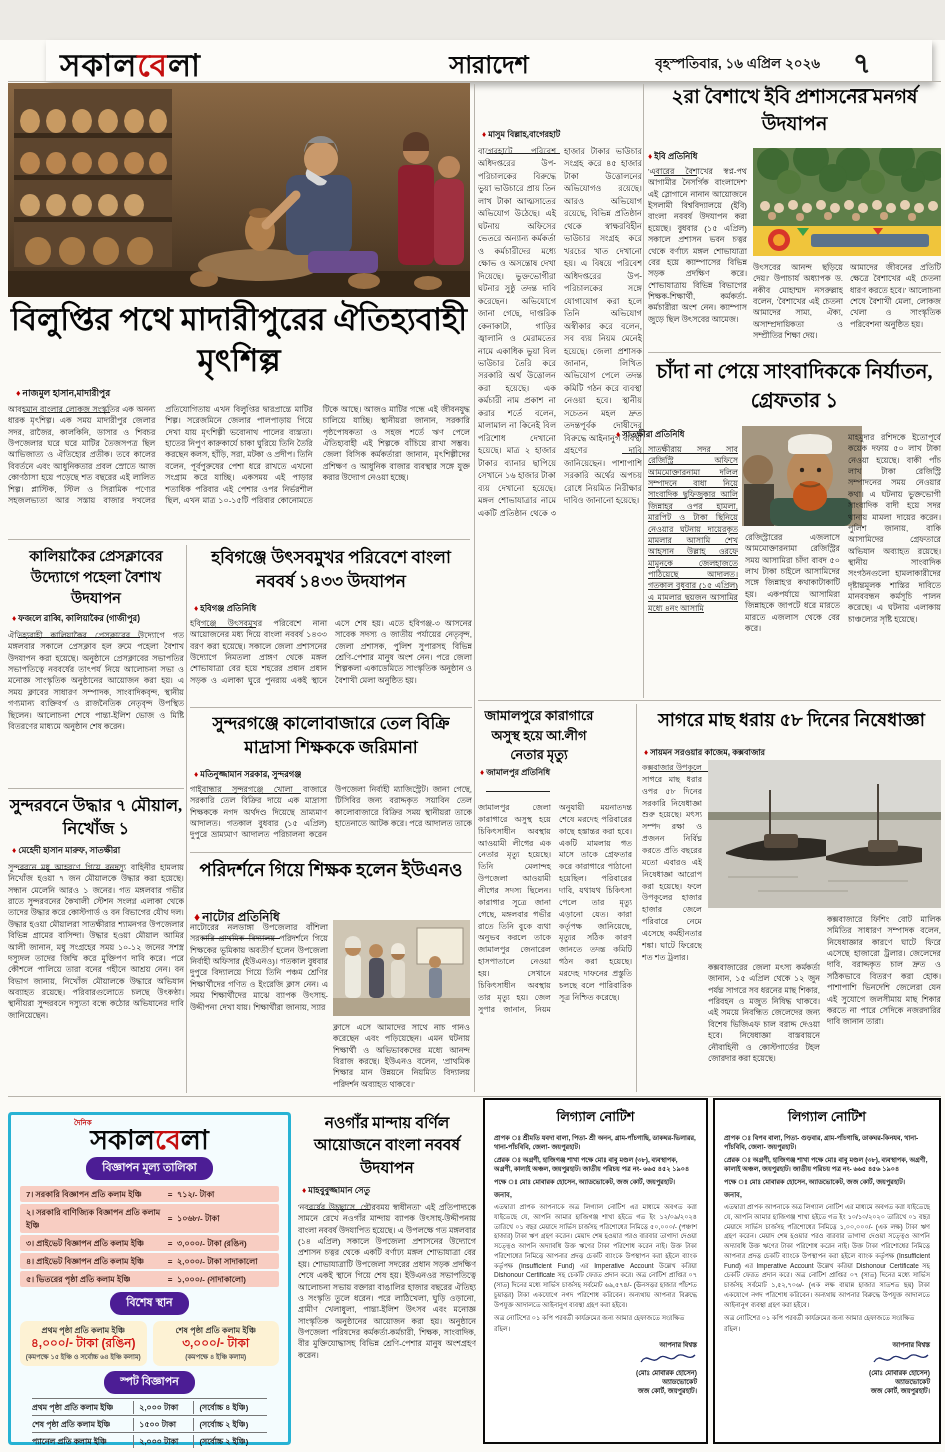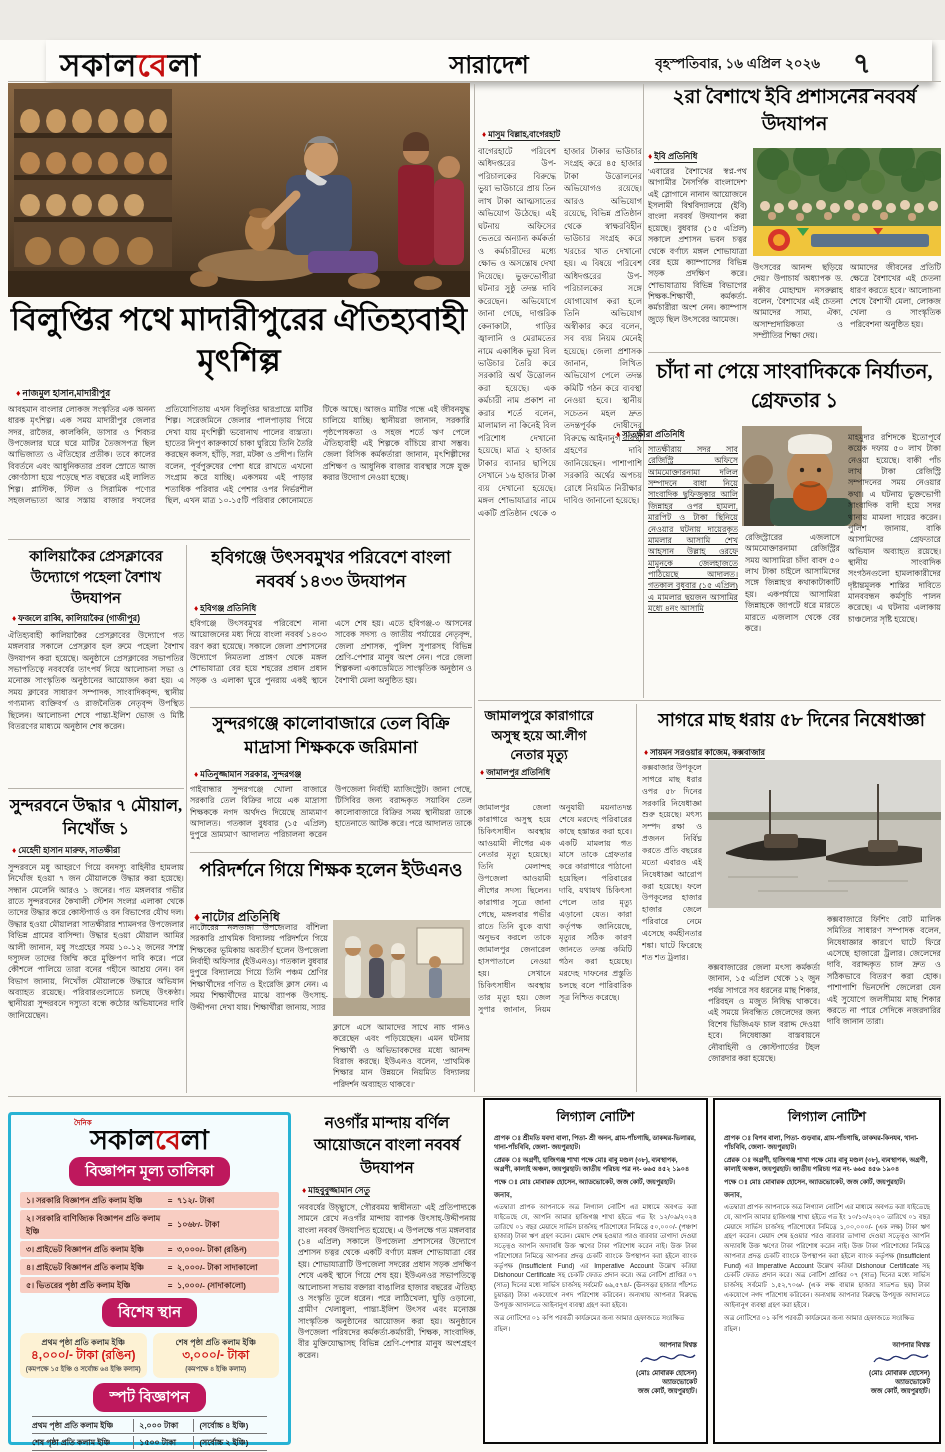--- a/index.html
+++ b/index.html
@@ -11,34 +11,34 @@
   .logo{position:absolute;left:14px;top:1px;font-family:"Liberation Serif","DejaVu Serif",serif;
         font-weight:bold;font-size:31px;color:#0a0a0a;letter-spacing:1px;}
   .logo .mid{color:#c40e0e;}
   .section{position:absolute;left:50%;transform:translateX(-50%);top:6px;font-weight:bold;font-size:24px;color:#0a0a0a;}
   .dateline{position:absolute;right:112px;top:13px;font-size:13.5px;font-weight:bold;color:#111;}
   .pageno{position:absolute;right:58px;top:2px;font-size:28px;font-weight:bold;border-bottom:2px solid #111;padding:0 3px;}
   .hl{position:absolute;font-family:"Liberation Serif","DejaVu Serif",serif;font-weight:bold;
       text-align:center;color:#050505;}
   .by{position:absolute;font-size:9px;font-weight:bold;color:#111;white-space:nowrap;}
   .by .dia{color:#c00000;margin-right:2px;}
-  .by .nm{border-bottom:1px solid #222;padding-bottom:1px;}
+  .by .nm{border-bottom:1px solid #222;padding-bottom:14px;}
   .bd{position:absolute;font-size:8px;line-height:1.42;text-align:justify;color:#1b1b1b;overflow:hidden;}
   .c2{column-count:2;column-gap:8px;}
   .c3{column-count:3;column-gap:10px;}
   .vr{position:absolute;width:1px;background:#b7b3ab;}
   .hrl{position:absolute;height:1px;background:#b7b3ab;}
   .photo{position:absolute;display:block;}
   
   .ad{position:absolute;left:8px;top:1112px;width:283px;height:333px;background:#f4fcfe;
       border:3px solid #27b2d4;border-radius:4px;box-sizing:border-box;padding:4px 7px;text-align:center;}
   .ad .tag{font-size:7px;color:#c40e0e;font-weight:bold;display:block;text-align:left;margin-left:56px;line-height:1;}
   .ad .adlogo{font-family:"Liberation Serif","DejaVu Serif",serif;font-weight:bold;font-size:27px;line-height:1.05;color:#090909;}
   .ad .adlogo .mid{color:#c40e0e;}
-  .pill{display:inline-block;background:#be185d;color:#fff;font-weight:bold;font-size:15px;
+  .pill{display:inline-block;background:#4c1d95;color:#fff;font-weight:bold;font-size:11px;
         border-radius:11px;padding:2px 16px;margin:3px 0 4px;}
   .raterow{display:flex;align-items:center;background:#f8cdc2;border-radius:2px;margin:2px 2px;
            padding:1.5px 6px;font-size:8px;font-weight:bold;color:#43241d;text-align:left;}
   .raterow .lb{flex:1;}
   .raterow .eq{width:14px;text-align:center;}
   .raterow .vl{width:96px;}
   .specwrap{display:flex;gap:6px;margin:2px 2px;}
   .spec{flex:1;background:#fdf2d4;border-radius:7px;padding:3px 4px;}
   .spec .lb{font-size:8px;font-weight:bold;color:#333;}
   .spec .pr{font-size:12px;font-weight:bold;color:#d01616;line-height:1.15;}
@@ -190,21 +190,21 @@
         <rect x="96" y="48" width="13" height="30" rx="4" fill="#7d8696"></rect>
         <circle cx="102" cy="42" r="6" fill="#b98a5c"></circle>
       </g>
   </svg>
   <div class="bd" style="left:190px;top:922px;width:138px;height:180px;">নাটোরের নলডাঙ্গা উপজেলার বাঁশিলা সরকারি প্রাথমিক বিদ্যালয় পরিদর্শনে গিয়ে শিক্ষকের ভূমিকায় অবতীর্ণ হলেন উপজেলা নির্বাহী অফিসার (ইউএনও)। গতকাল বুধবার দুপুরে বিদ্যালয়ে গিয়ে তিনি পঞ্চম শ্রেণির শিক্ষার্থীদের গণিত ও ইংরেজি ক্লাস নেন। এ সময় শিক্ষার্থীদের মাঝে ব্যাপক উৎসাহ-উদ্দীপনা দেখা যায়। শিক্ষার্থীরা জানায়, স্যার</div>
   <div class="bd" style="left:333px;top:1022px;width:137px;height:80px;">ক্লাসে এসে আমাদের সাথে নাচ গানও করেছেন এবং পড়িয়েছেন। এমন ঘটনায় শিক্ষার্থী ও অভিভাবকদের মধ্যে আনন্দ বিরাজ করছে। ইউএনও বলেন, 'প্রাথমিক শিক্ষার মান উন্নয়নে নিয়মিত বিদ্যালয় পরিদর্শন অব্যাহত থাকবে।'</div>
 
   <div class="by" style="left:482px;top:128px;font-size:8.2px;"><span class="dia">♦</span><span class="nm">মাসুম বিল্লাহ,বাগেরহাট</span></div>
   <div class="bd c2" style="left:478px;top:146px;width:164px;height:548px;font-size:8.2px;line-height:1.52;">বাগেরহাটে পরিবেশ অধিদপ্তরের উপ-পরিচালকের বিরুদ্ধে ভুয়া ভাউচারে প্রায় তিন লাখ টাকা আত্মসাতের অভিযোগ উঠেছে। এই ঘটনায় অফিসের ভেতরে অন্যান্য কর্মকর্তা ও কর্মচারীদের মধ্যে ক্ষোভ ও অসন্তোষ দেখা দিয়েছে। ভুক্তভোগীরা ঘটনার সুষ্ঠু তদন্ত দাবি করেছেন। অভিযোগে জানা গেছে, দাপ্তরিক কেনাকাটা, গাড়ির জ্বালানি ও মেরামতের নামে একাধিক ভুয়া বিল ভাউচার তৈরি করে সরকারি অর্থ উত্তোলন করা হয়েছে। এক কর্মচারী নাম প্রকাশ না করার শর্তে বলেন, মালামাল না কিনেই বিল পরিশোধ দেখানো হয়েছে। মাত্র ২ হাজার টাকার ব্যানার ছাপিয়ে সেখানে ১৬ হাজার টাকা ব্যয় দেখানো হয়েছে। মঙ্গল শোভাযাত্রার নামে একটি প্রতিষ্ঠান থেকে ৩ হাজার টাকার ভাউচার সংগ্রহ করে ৪৫ হাজার টাকা উত্তোলনের অভিযোগও রয়েছে। আরও অভিযোগ রয়েছে, বিভিন্ন প্রতিষ্ঠান থেকে স্বাক্ষরবিহীন ভাউচার সংগ্রহ করে খরচের খাত দেখানো হয়। এ বিষয়ে পরিবেশ অধিদপ্তরের উপ-পরিচালকের সঙ্গে যোগাযোগ করা হলে তিনি অভিযোগ অস্বীকার করে বলেন, সব ব্যয় নিয়ম মেনেই হয়েছে। জেলা প্রশাসক জানান, লিখিত অভিযোগ পেলে তদন্ত কমিটি গঠন করে ব্যবস্থা নেওয়া হবে। স্থানীয় সচেতন মহল দ্রুত তদন্তপূর্বক দোষীদের বিরুদ্ধে আইনানুগ ব্যবস্থা গ্রহণের দাবি জানিয়েছেন। পাশাপাশি সরকারি অর্থের অপচয় রোধে নিয়মিত নিরীক্ষার দাবিও জানানো হয়েছে।</div>
 
-  <div class="hl" style="left:648px;top:84px;width:293px;font-size:19px;line-height:1.4;">২রা বৈশাখে ইবি প্রশাসনের নববর্ষ উদযাপন</div>
+  <div class="hl" style="left:648px;top:84px;width:293px;font-size:19px;line-height:1.4;">২রা বৈশাখে ইবি প্রশাসনের মনগর্ষ উদযাপন</div>
   <svg class="photo" style="left:753px;top:148px;" width="188" height="108" viewBox="0 0 188 108">
     <rect width="188" height="108" fill="#5f7f49"></rect>
     <g fill="#3f6a33">
         <circle cx="20" cy="16" r="16"></circle>
         <circle cx="58" cy="10" r="18"></circle>
         <circle cx="100" cy="16" r="17"></circle>
         <circle cx="144" cy="10" r="18"></circle>
         <circle cx="178" cy="18" r="15"></circle>
         <circle cx="80" cy="30" r="14"></circle>
         <circle cx="160" cy="32" r="12"></circle>
@@ -296,21 +296,21 @@
 
   <div class="hl" style="left:298px;top:1112px;width:178px;font-size:15.5px;line-height:1.45;">নওগাঁর মান্দায় বর্ণিল আয়োজনে বাংলা নববর্ষ উদযাপন</div>
   <div class="by" style="left:302px;top:1184px;font-size:8.4px;"><span class="dia">♦</span><span class="nm">মাহবুবুজ্জামান সেতু</span></div>
   <div class="bd" style="left:298px;top:1202px;width:178px;height:242px;">'নববর্ষের উচ্ছ্বাসে, গৌরবময় স্বাধীনতা' এই প্রতিপাদ্যকে সামনে রেখে নওগাঁর মান্দায় ব্যাপক উৎসাহ-উদ্দীপনায় বাংলা নববর্ষ উদযাপিত হয়েছে। এ উপলক্ষে গত মঙ্গলবার (১৪ এপ্রিল) সকালে উপজেলা প্রশাসনের উদ্যোগে প্রশাসন চত্বর থেকে একটি বর্ণাঢ্য মঙ্গল শোভাযাত্রা বের হয়। শোভাযাত্রাটি উপজেলা সদরের প্রধান সড়ক প্রদক্ষিণ শেষে একই স্থানে গিয়ে শেষ হয়। ইউএনওর সভাপতিত্বে আলোচনা সভায় বক্তারা বাঙালির হাজার বছরের ঐতিহ্য ও সংস্কৃতি তুলে ধরেন। পরে লাঠিখেলা, ঘুড়ি ওড়ানো, গ্রামীণ খেলাধুলা, পান্তা-ইলিশ উৎসব এবং মনোজ্ঞ সাংস্কৃতিক অনুষ্ঠানের আয়োজন করা হয়। অনুষ্ঠানে উপজেলা পরিষদের কর্মকর্তা-কর্মচারী, শিক্ষক, সাংবাদিক, বীর মুক্তিযোদ্ধাসহ বিভিন্ন শ্রেণি-পেশার মানুষ অংশগ্রহণ করেন।</div>
 
   <div class="ad">
     <span class="tag">দৈনিক</span>
     <div class="adlogo"><span>সকাল</span><span class="mid">বে</span><span>লা</span></div>
     <div><span class="pill">বিজ্ঞাপন মূল্য তালিকা</span></div>
     <div class="raterow">
-        <span class="lb">১। সরকারি বিজ্ঞাপন প্রতি কলাম ইঞ্চি</span>
+        <span class="lb">7। সরকারি বিজ্ঞাপন প্রতি কলাম ইঞ্চি</span>
         <span class="eq">=</span>
         <span class="vl">৭১২/- টাকা</span>
       </div>
     <div class="raterow">
         <span class="lb">২। সরকারি বাণিজ্যিক বিজ্ঞাপন প্রতি কলাম ইঞ্চি</span>
         <span class="eq">=</span>
         <span class="vl">১০৬৮/- টাকা</span>
       </div>
     <div class="raterow">
         <span class="lb">৩। প্রাইভেট বিজ্ঞাপন প্রতি কলাম ইঞ্চি</span>

